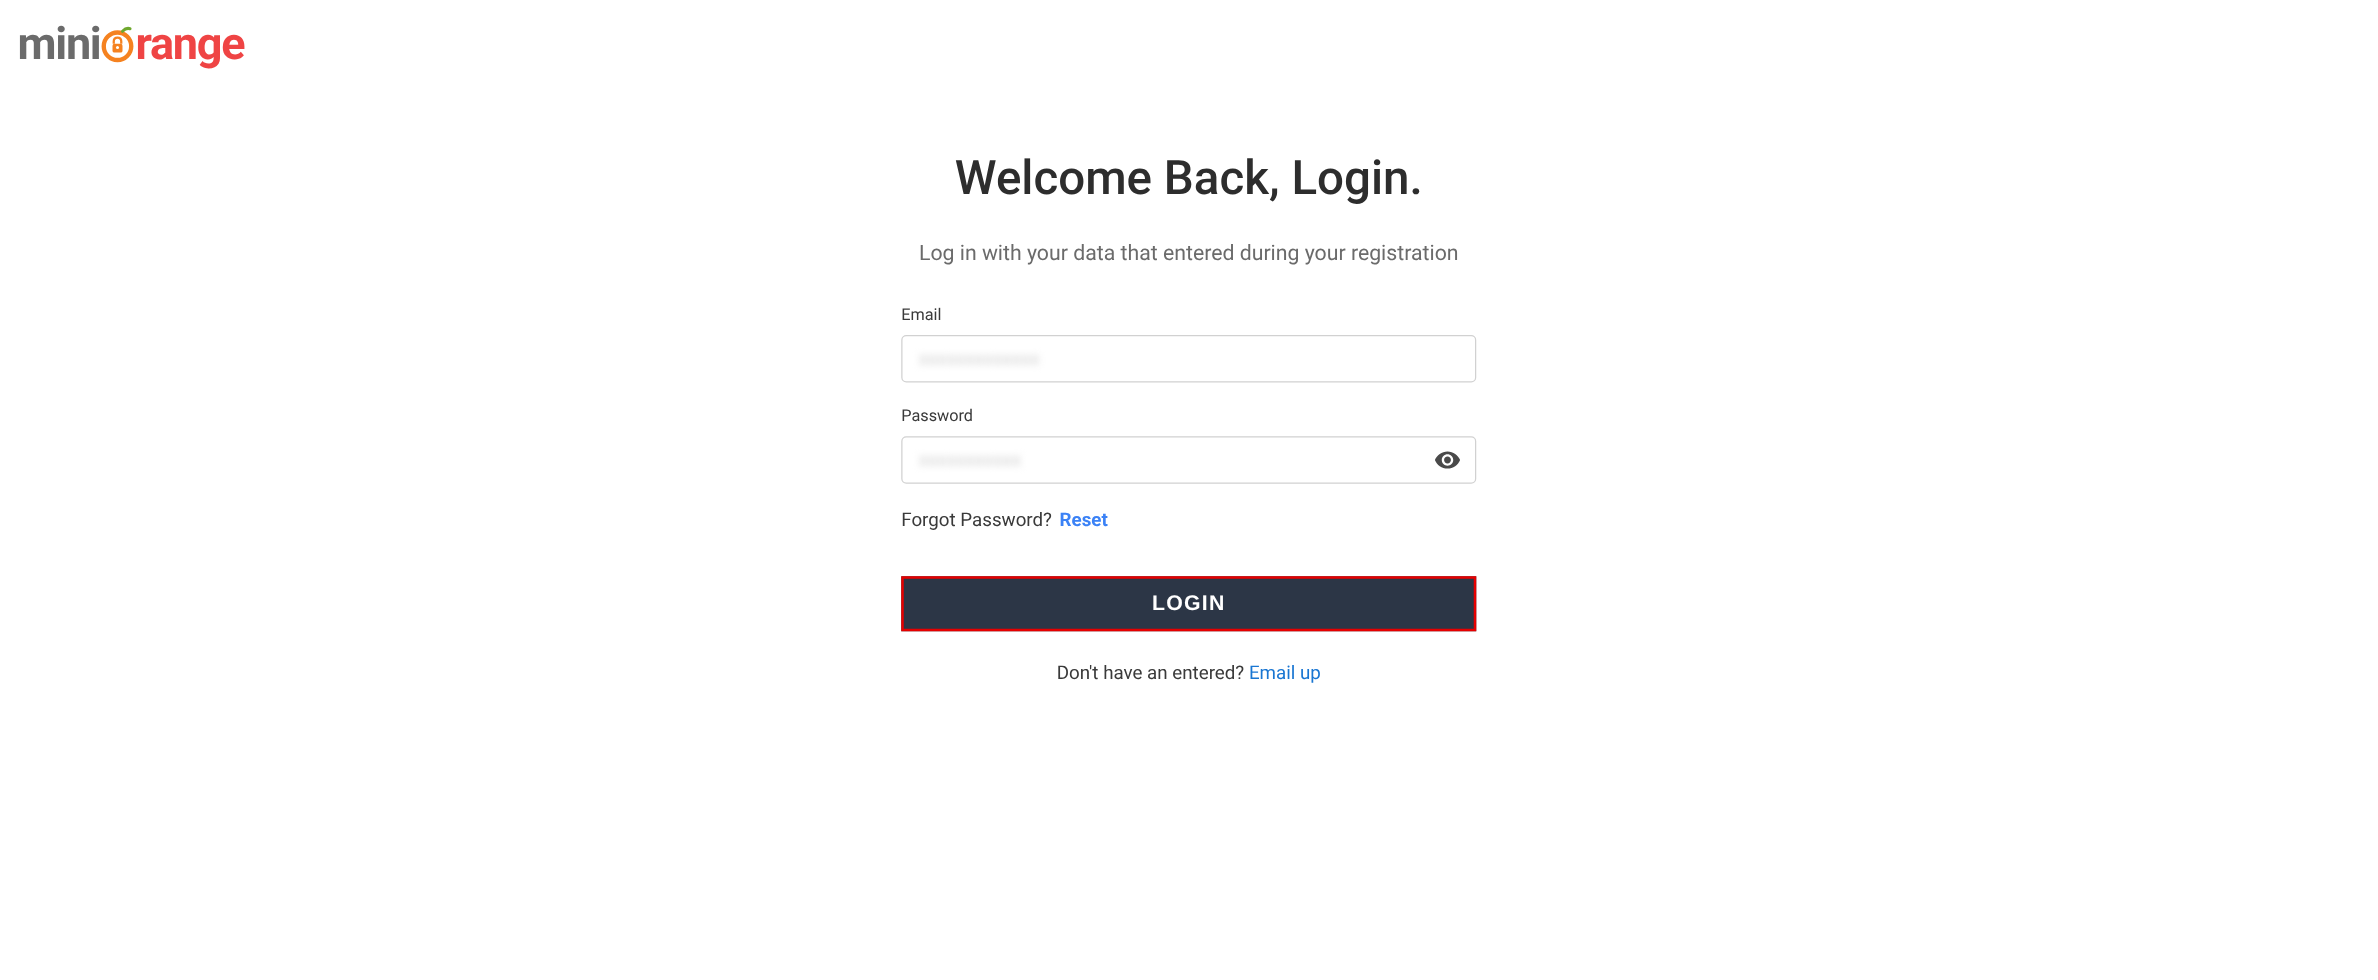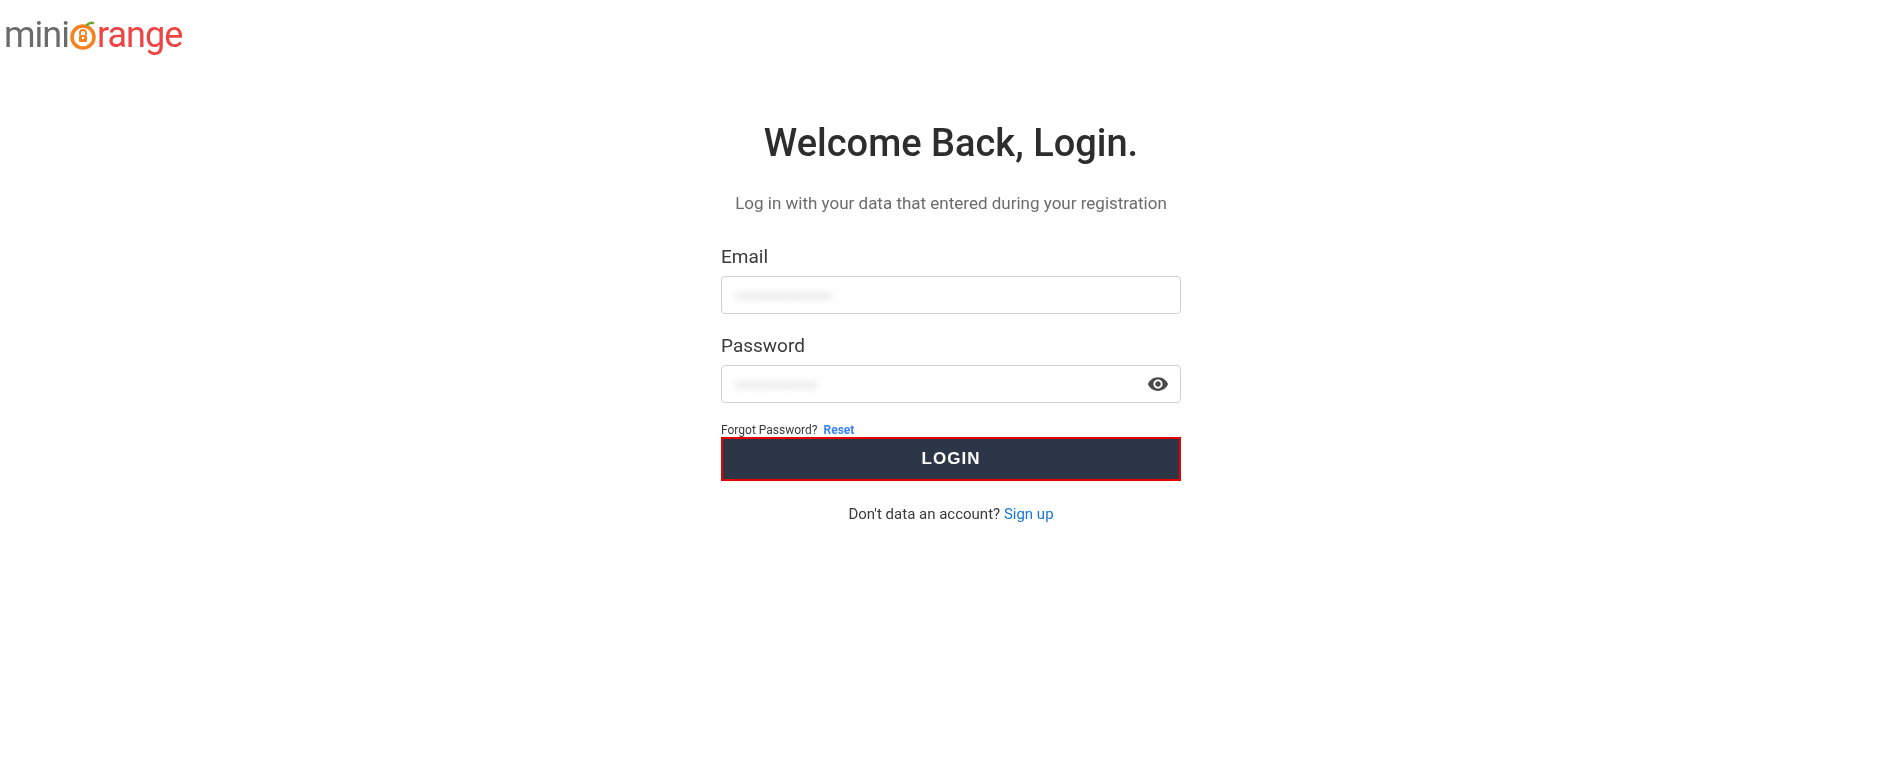--- a/index.html
+++ b/index.html
@@ -10,25 +10,25 @@
     body {
       font-family: -apple-system, BlinkMacSystemFont, 'Segoe UI', Roboto, Helvetica, Arial, sans-serif;
       background: #ffffff;
       width: 1902px;
       height: 784px;
       position: relative;
     }
     .logo {
       position: absolute;
       top: 14px;
-      left: 4px;
+      left: 14px;
       display: flex;
       align-items: center;
       font-size: 36px;
-      font-weight: 400;
+      font-weight: 700;
       color: #6b6b6b;
       letter-spacing: -1px;
     }
     .logo-mini {
       color: #6b6b6b;
     }
     .logo-o {
       display: inline-flex;
       align-items: center;
       justify-content: center;
@@ -65,21 +65,21 @@
       font-size: 17px;
       color: #6b6b6b;
       margin-bottom: 32px;
     }
     .form-group {
       width: 100%;
       margin-bottom: 20px;
     }
     .label {
       display: block;
-      font-size: 19px;
+      font-size: 13px;
       color: #3a3a3a;
       margin-bottom: 8px;
     }
     .input-wrapper {
       position: relative;
       width: 100%;
     }
     .input {
       width: 100%;
       height: 38px;
@@ -116,22 +116,23 @@
     }
     .eye-icon svg {
       width: 22px;
       height: 22px;
       fill: #4a4a4a;
     }
     .forgot-row {
       width: 100%;
       display: flex;
       align-items: flex-end;
-      font-size: 12px;
+      font-size: 15px;
       color: #3a3a3a;
+      margin-bottom: 36px;
     }
     .forgot-row .link {
       color: #3b82f6;
       margin-left: 6px;
       cursor: pointer;
       text-decoration: none;
       font-weight: bold;
     }
     .login-button {
       width: 100%;
@@ -200,15 +201,15 @@
   </div>
 
   <div class="forgot-row">
     <span>Forgot Password?</span>
     <a class="link">Reset</a>
   </div>
 
   <button class="login-button">LOGIN</button>
 
   <div class="signup-row">
-    <span>Don't data an account? </span><a class="link">Sign up</a>
+    <span>Don't have an entered? </span><a class="link">Email up</a>
   </div>
 </div>
 
 </body></html>

